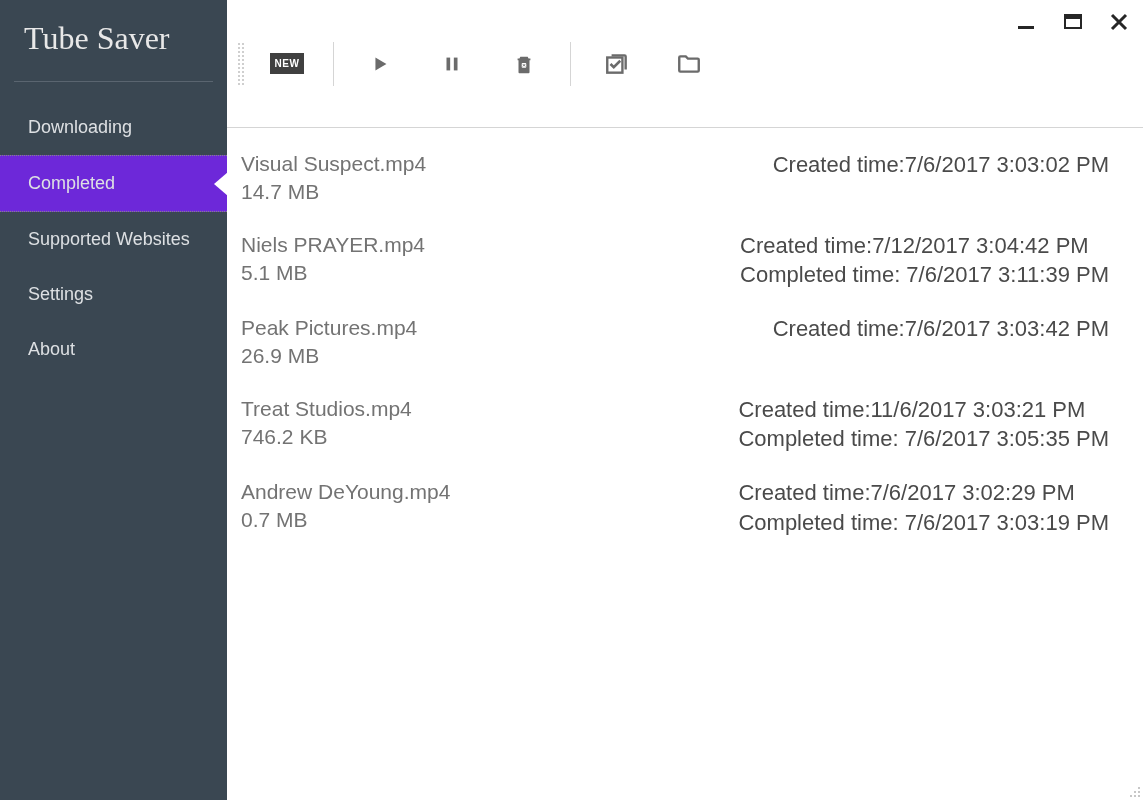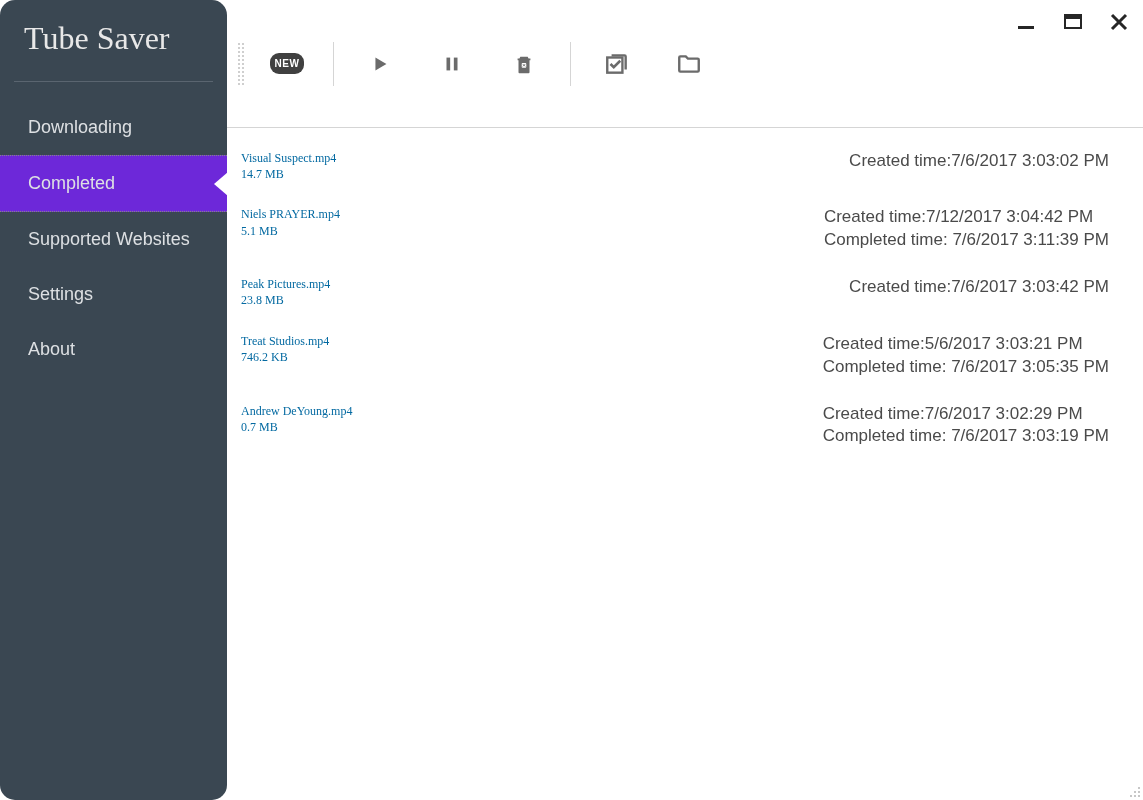--- a/index.html
+++ b/index.html
@@ -12,21 +12,20 @@
   position: relative;
   overflow: hidden;
 }
 .sidebar {
   width: 227px;
   height: 100%;
   background: #3a4752;
   display: flex;
   flex-direction: column;
   flex-shrink: 0;
-  border-radius: 15px;
 }
 .logo {
   font-family: 'Times New Roman', serif;
   font-size: 32px;
   color: #e8e8e8;
   padding: 20px 24px 24px 24px;
   font-weight: normal;
 }
 .logo-divider {
   border: none;
@@ -100,35 +99,35 @@
   cursor: pointer;
   margin: 0 8px;
 }
 .tbtn svg { fill: #6b6b6b; }
 .new-badge {
   background: #404040;
   color: #fff;
   font-size: 10px;
   font-weight: bold;
   padding: 5px 5px;
-  border-radius: 9px;
+  border-radius: 0;
   letter-spacing: 0.5px;
 }
 .list {
   flex: 1;
   padding: 22px 34px 0 14px;
   overflow-y: auto;
 }
 .row {
   display: flex;
   justify-content: space-between;
   margin-bottom: 24px;
 }
-.row-left { color: #0369a1; font-size: 12px; line-height: 1.35; font-family: Liberation Serif, serif; }
-.row-right { color: #4a4a4a; font-size: 17px; text-align: left; line-height: 1.35; }
+.row-left { color: #737373; font-size: 21px; line-height: 1.35; }
+.row-right { color: #4a4a4a; font-size: 22px; text-align: left; line-height: 1.35; }
 .resize-grip {
   position: absolute;
   right: 2px;
   bottom: 2px;
   width: 16px;
   height: 16px;
 }
 </style>
 </head>
 <body>
@@ -221,33 +220,33 @@
           <div>5.1 MB</div>
         </div>
         <div class="row-right">
           <div>Created time:7/12/2017 3:04:42 PM</div>
           <div>Completed time: 7/6/2017 3:11:39 PM</div>
         </div>
       </div>
       <div class="row">
         <div class="row-left">
           <div>Peak Pictures.mp4</div>
-          <div>23.8 MB</div>
+          <div>26.9 MB</div>
         </div>
         <div class="row-right">
           <div>Created time:7/6/2017 3:03:42 PM</div>
         </div>
       </div>
       <div class="row">
         <div class="row-left">
           <div>Treat Studios.mp4</div>
           <div>746.2 KB</div>
         </div>
         <div class="row-right">
-          <div>Created time:5/6/2017 3:03:21 PM</div>
+          <div>Created time:11/6/2017 3:03:21 PM</div>
           <div>Completed time: 7/6/2017 3:05:35 PM</div>
         </div>
       </div>
       <div class="row">
         <div class="row-left">
           <div>Andrew DeYoung.mp4</div>
           <div>0.7 MB</div>
         </div>
         <div class="row-right">
           <div>Created time:7/6/2017 3:02:29 PM</div>

